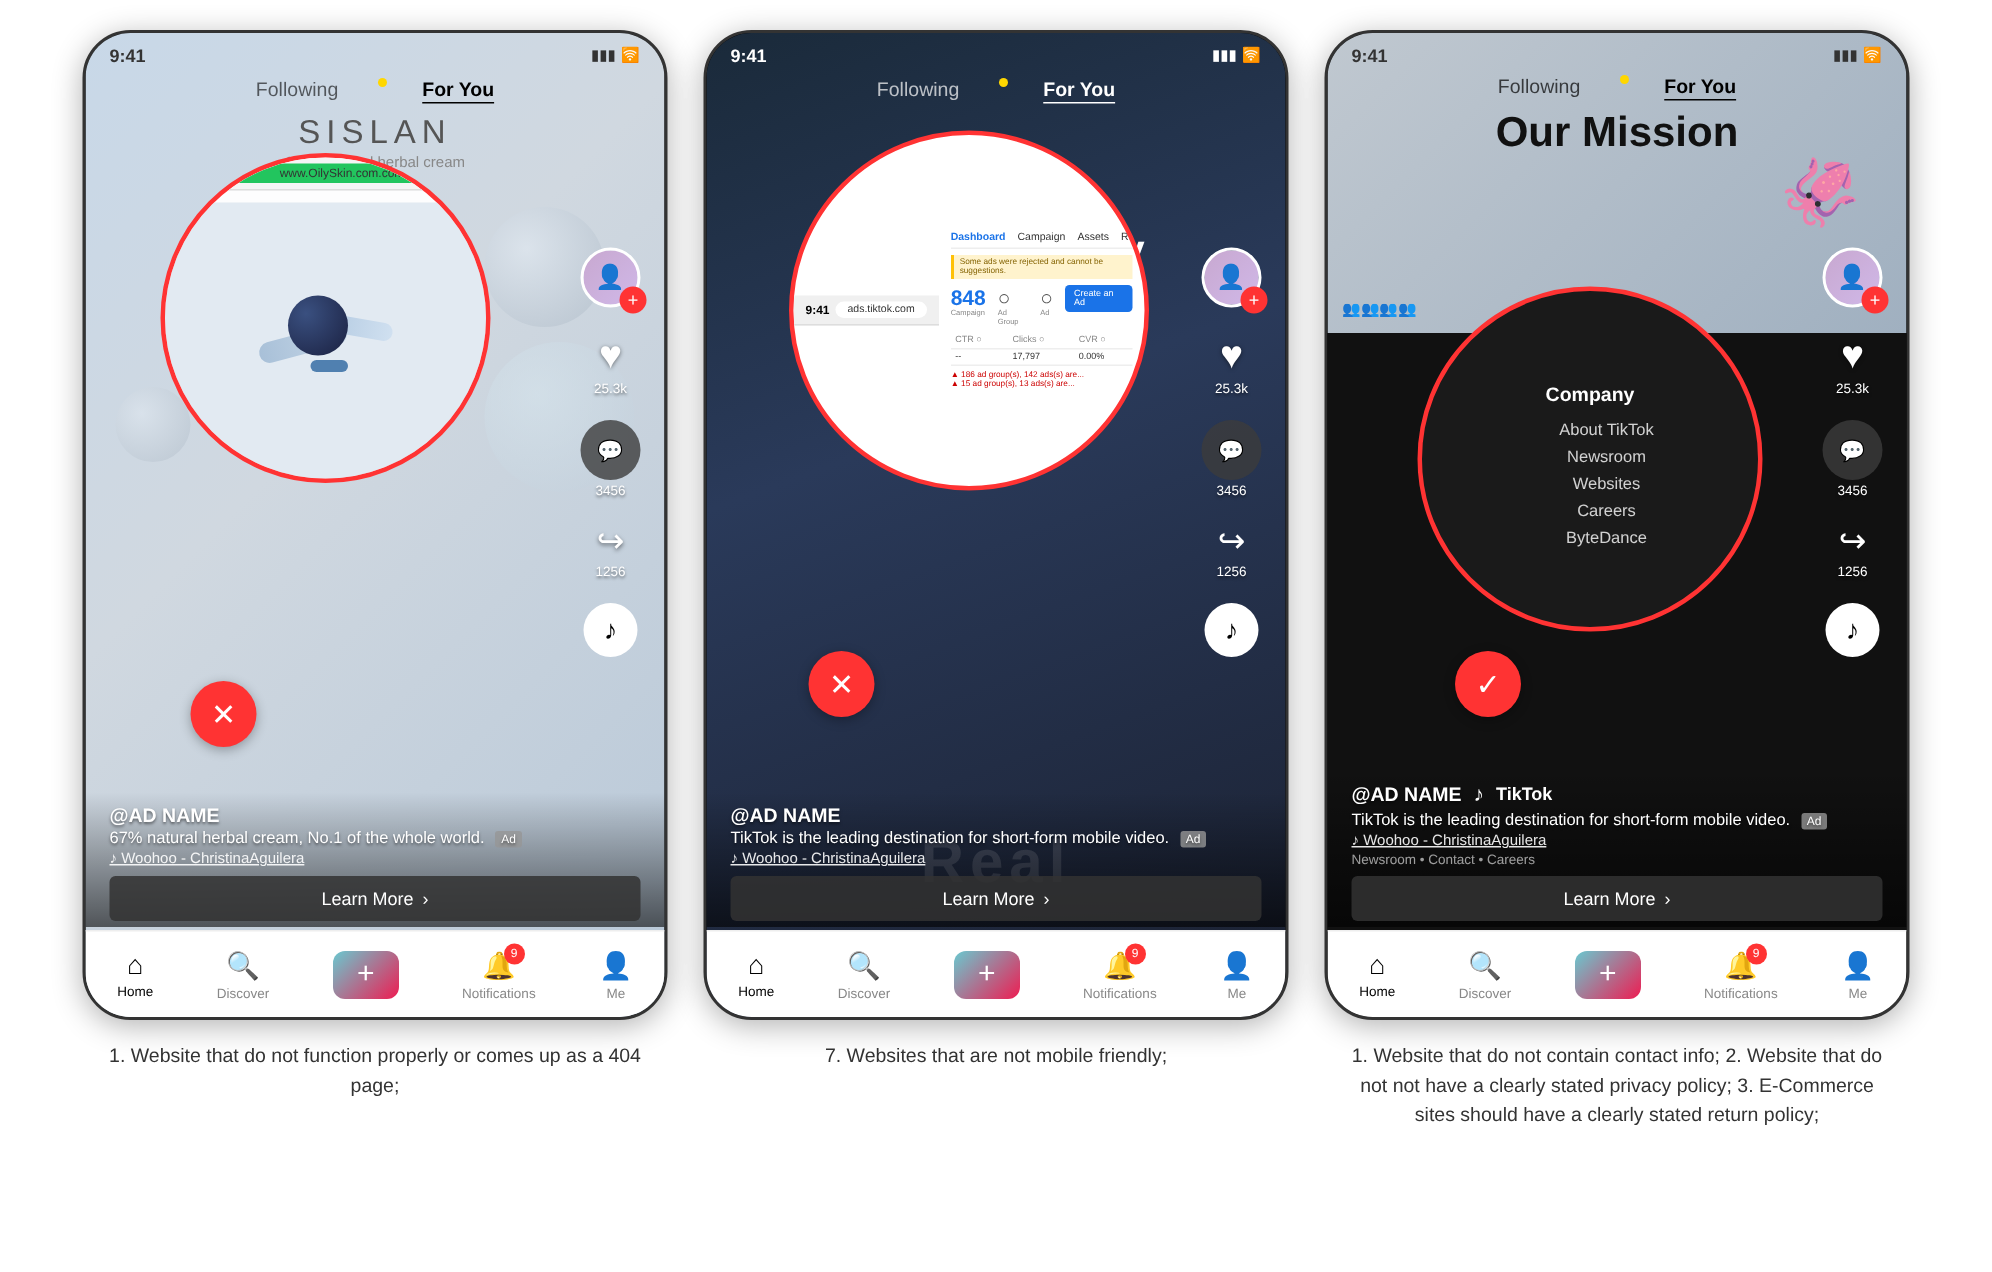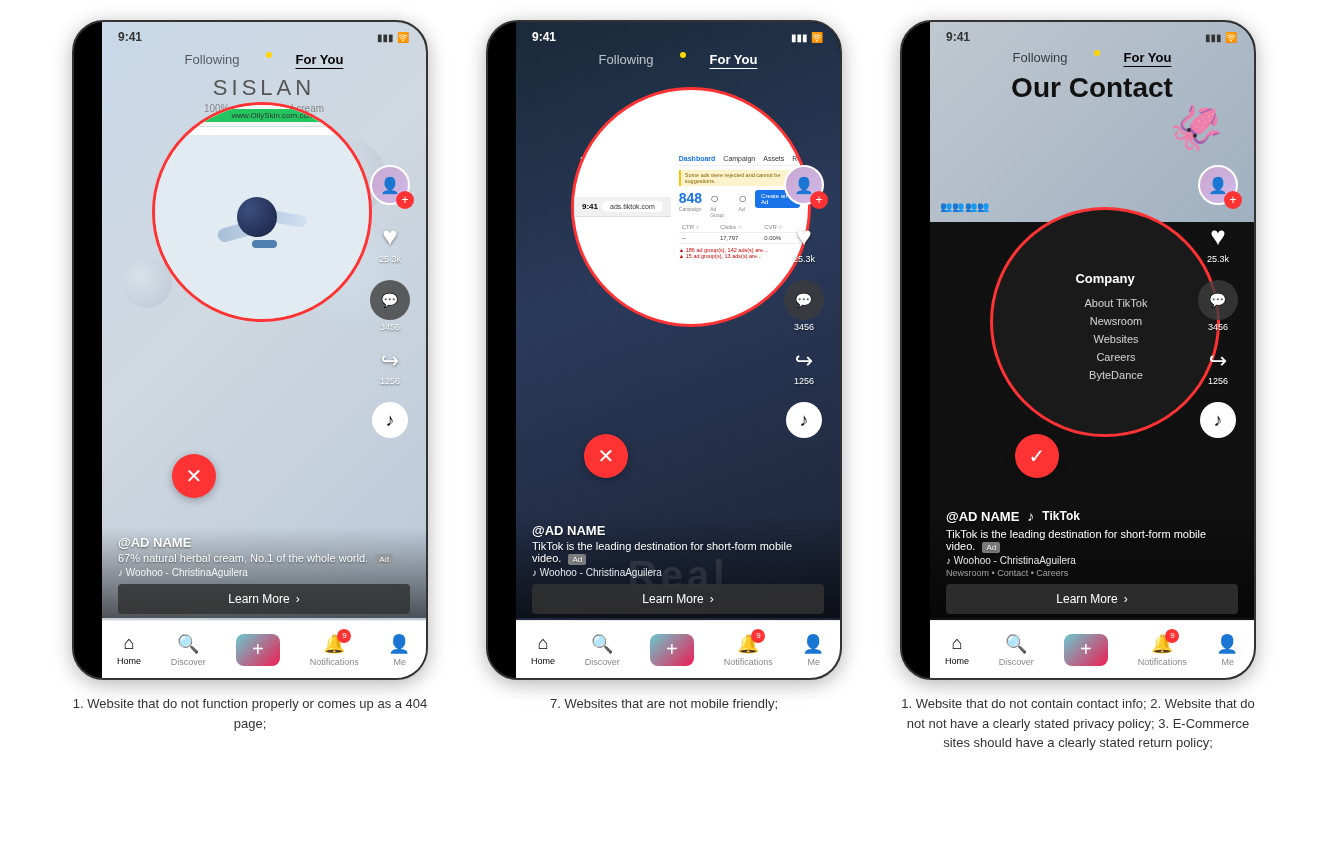--- a/index.html
+++ b/index.html
@@ -22,29 +22,28 @@
     }
 
     .phone-card {
       display: flex;
       flex-direction: column;
       align-items: center;
       width: 390px;
     }
 
     .phone-frame {
-      width: 356px;
+      width: 390px;
       height: 660px;
       border-radius: 32px;
       overflow: hidden;
       position: relative;
       background: #000;
       border: 2px solid #333;
       box-shadow: 0 4px 20px rgba(0,0,0,0.3);
-      padding-left: 28px;
     }
 
     
     .phone1-bg {
       width: 100%;
       height: 100%;
       background: linear-gradient(135deg, #c8d8e8 0%, #d0d8e0 40%, #b8c8d8 100%);
       position: relative;
     }
 
@@ -277,20 +276,21 @@
       font-size: 8px;
       padding: 1px 4px;
       border-radius: 2px;
       margin-left: 4px;
     }
 
     .music-note {
       font-size: 10px;
       color: rgba(255,255,255,0.9);
       margin-top: 2px;
+      text-decoration: underline;
     }
 
     .learn-more-btn {
       display: flex;
       align-items: flex-start;
       justify-content: center;
       background: rgba(50,50,50,0.85);
       color: white;
       border-radius: 4px;
       padding: 8px 16px;
@@ -811,33 +811,33 @@
           </div>
         </div>
 
         <div class="phone3-header-img">
 
           <div class="phone-nav-tabs" style="position:absolute;top:24px;left:0;right:0;">
             <span style="color:rgba(0,0,0,0.7);">Following</span>
             <span class="dot-indicator"></span>
             <span class="active" style="color:#000;">For You</span>
           </div>
-          <div class="our-mission-text" style="top:50px;">Our Contact</div>
+          <div class="our-mission-text" style="top:50px;">Our Mission</div>
 
           <div style="position:absolute;right:30px;top:80px;font-size:44px;">🦑</div>
 
           <div style="position:absolute;bottom:10px;left:10px;font-size:10px;color:#888;">👥👥👥👥</div>
         </div>
 
         <div style="background:#111;padding:16px;display:flex;align-items:center;justify-content:center;gap:8px;">
           <span style="font-size:28px;color:white;">♪</span>
           <span style="font-size:28px;font-weight:700;color:white;">TikTok</span>
         </div>
 
-        <div class="circle-overlay circle-overlay-3" style="position:absolute; top:185px; left:60px; border:3px solid #ff3333; background:#1a1a1a;">
+        <div class="circle-overlay circle-overlay-3" style="position:absolute; top:169px; left:60px; border:3px solid #ff3333; background:#1a1a1a;">
           <div class="tiktok-menu">
             <div class="menu-company">Company</div>
             <div class="menu-item">About TikTok</div>
             <div class="menu-item">Newsroom</div>
             <div class="menu-item">Websites</div>
             <div class="menu-item">Careers</div>
             <div class="menu-item">ByteDance</div>
           </div>
         </div>
 

